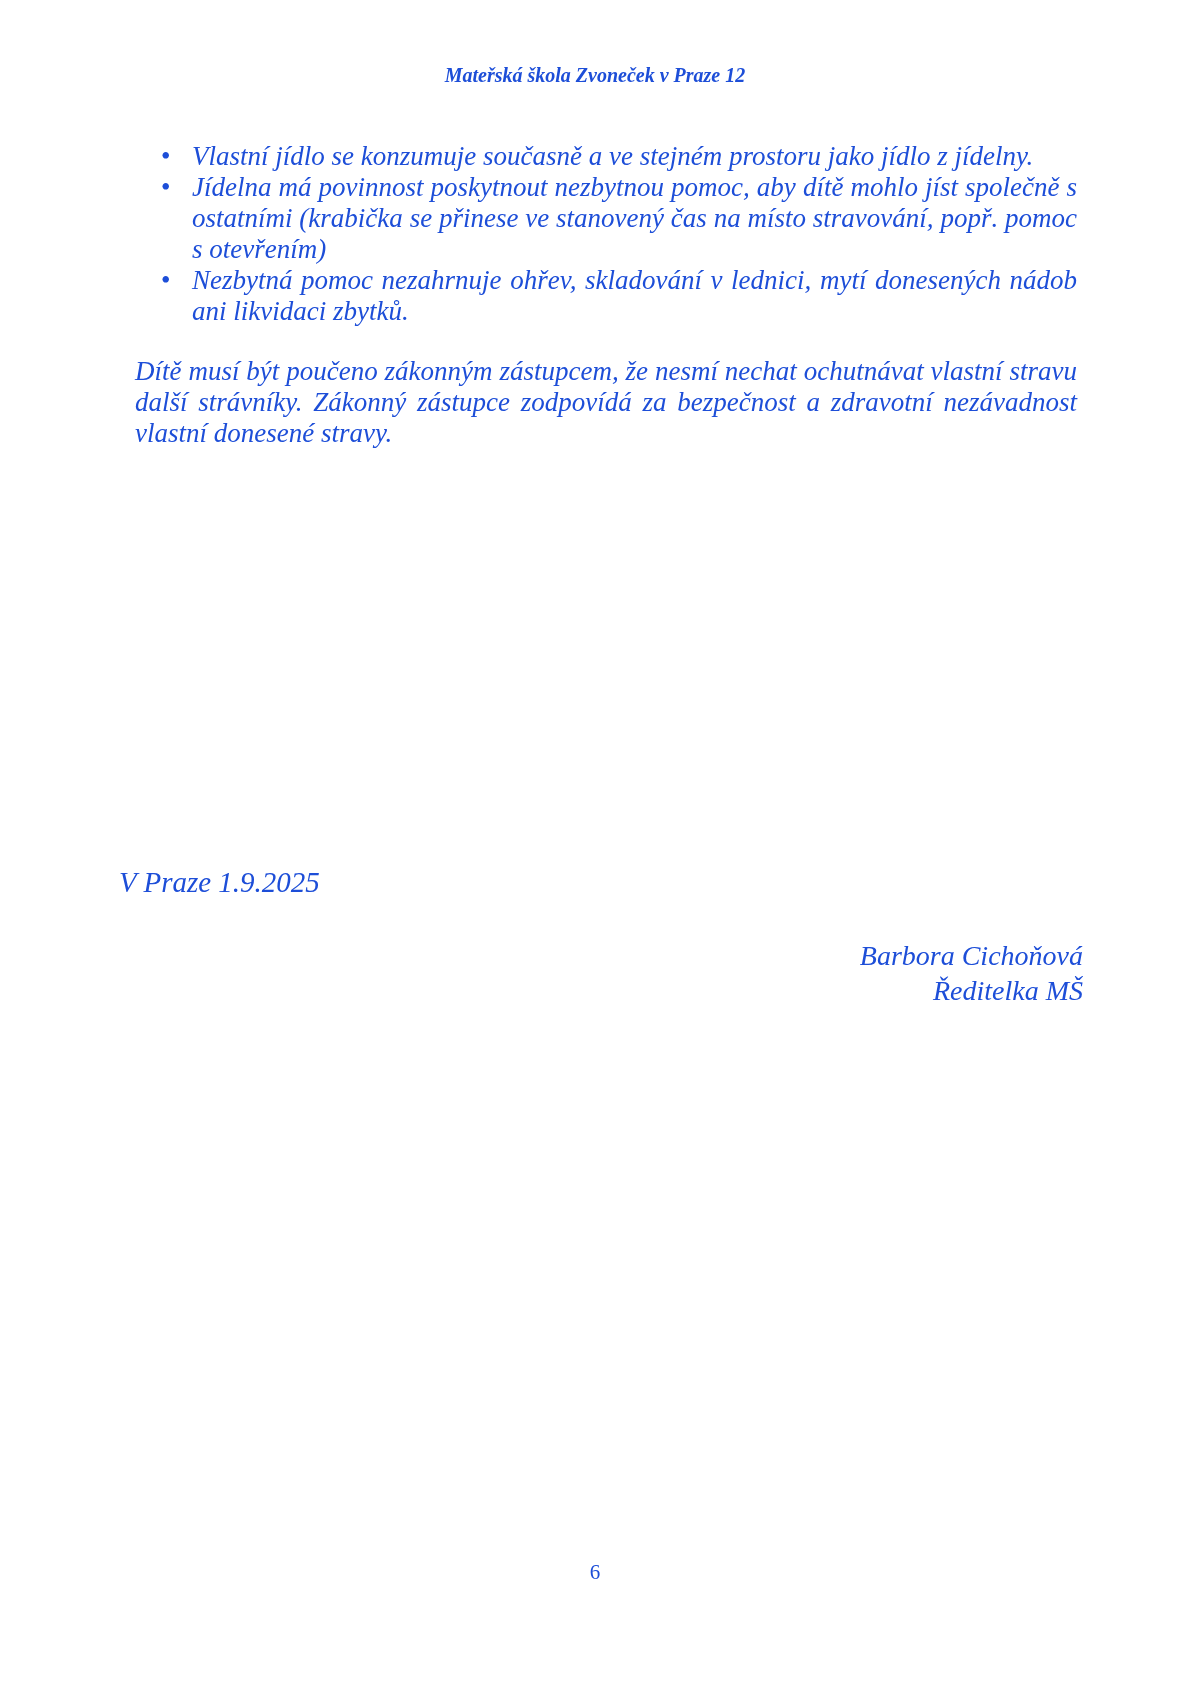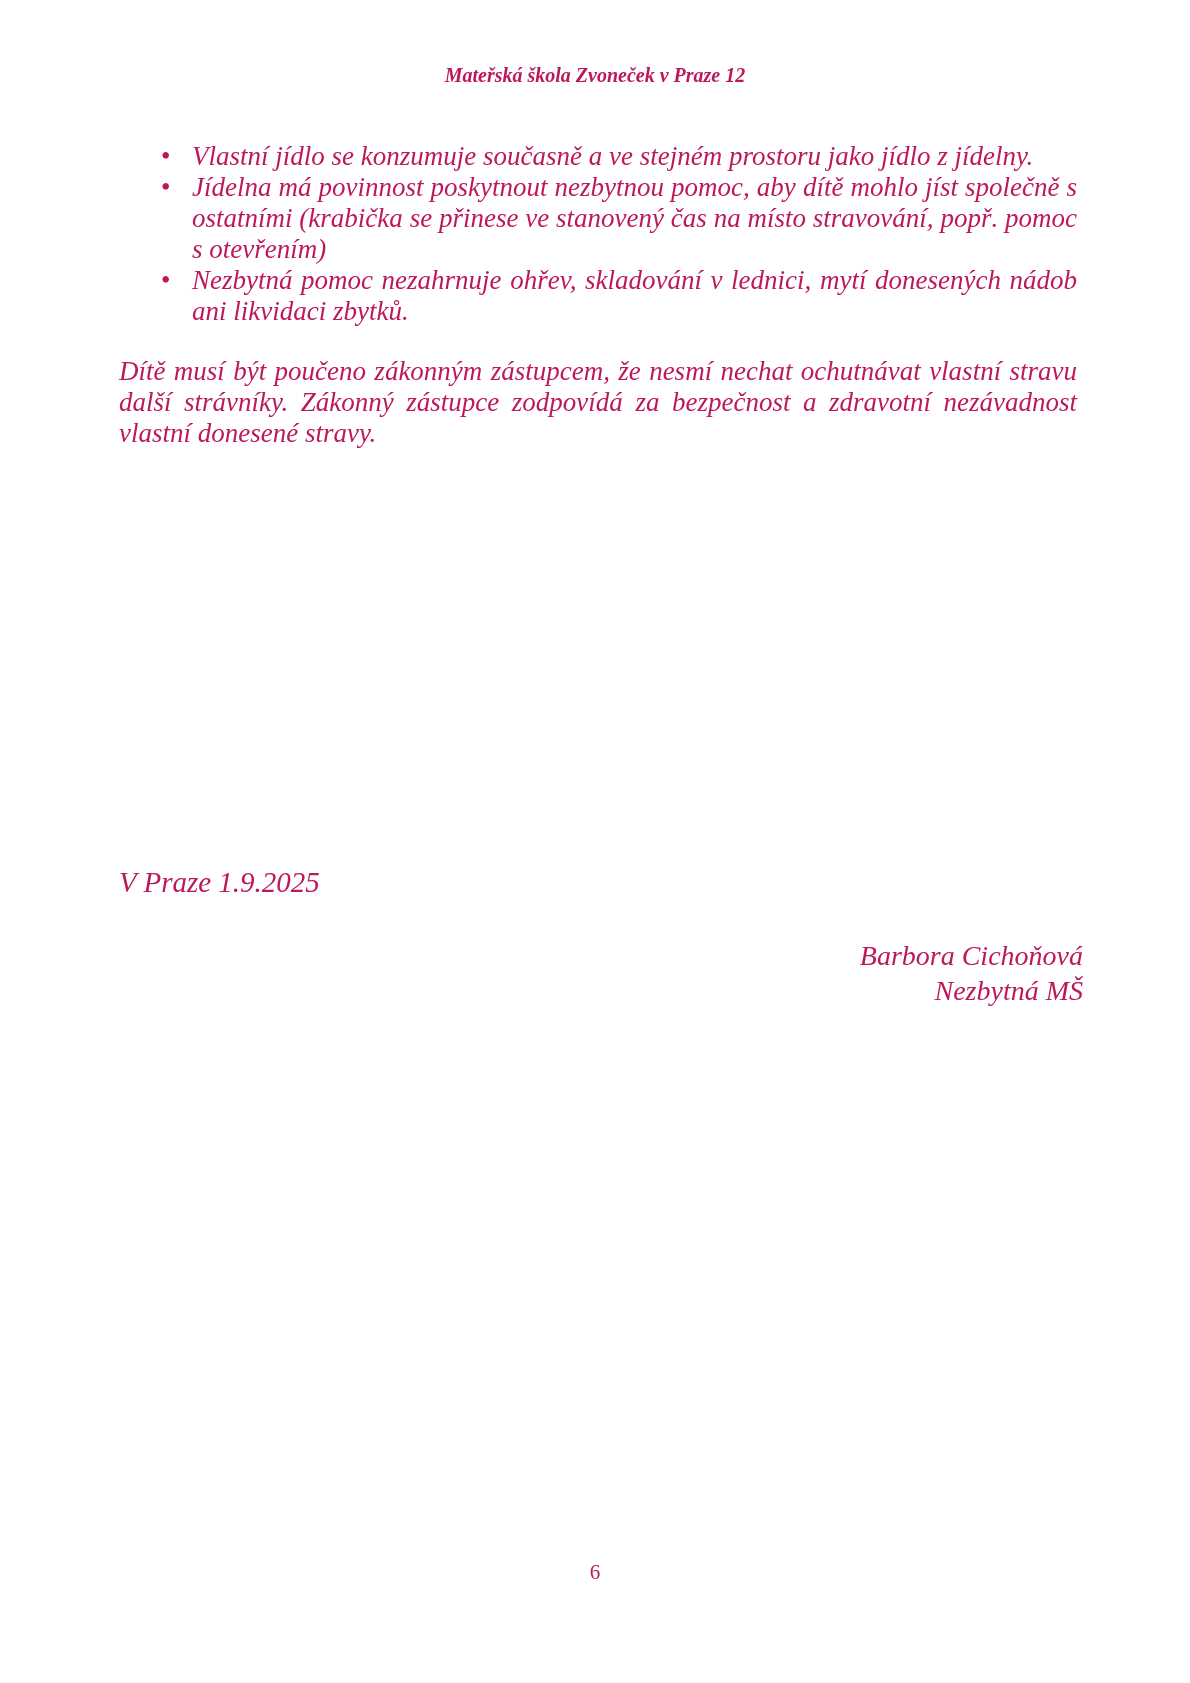--- a/index.html
+++ b/index.html
@@ -3,21 +3,21 @@
 <meta charset="utf-8">
 <style>
   html, body { margin:0; padding:0; background:#ffffff; }
   .page {
     position:relative;
     width:1190px;
     height:1683px;
     background:#ffffff;
     font-family:"Liberation Serif", serif;
     font-style:italic;
-    color:#be185d;
+    color:#1d4ed8;
     overflow:hidden;
   }
   .header {
     position:absolute;
     top:64px; left:0;
     width:100%;
     text-align:center;
     font-size:20px;
     font-weight:700;
   }
@@ -37,21 +37,21 @@
   }
   ul.bullets li { position:relative; }
   ul.bullets li::before {
     content:"\2022";
     position:absolute;
     left:-31px;
     top:0;
     font-style:normal;
   }
   .paragraph {
-    margin:29px 0 0 0;
+    margin:29px 0 0 16px;
     text-align:justify;
   }
   .date-line {
     position:absolute;
     top:867px;
     left:119px;
     font-size:29px;
     line-height:31px;
   }
   .signature {
@@ -86,18 +86,18 @@
       <li>Nezbytná pomoc nezahrnuje ohřev, skladování v lednici, mytí donesených nádob ani likvidaci zbytků.</li>
     </ul>
 
     <p class="paragraph">Dítě musí být poučeno zákonným zástupcem, že nesmí nechat ochutnávat vlastní stravu další strávníky. Zákonný zástupce zodpovídá za bezpečnost a zdravotní nezávadnost vlastní donesené stravy.</p>
   </div>
 
   <div class="date-line">V Praze 1.9.2025</div>
 
   <div class="signature">
     <div>Barbora Cichoňová</div>
-    <div>Nezbytná MŠ</div>
+    <div>Ředitelka MŠ</div>
   </div>
 
   <div class="page-number">6</div>
 
 </div>
 
 </body></html>

